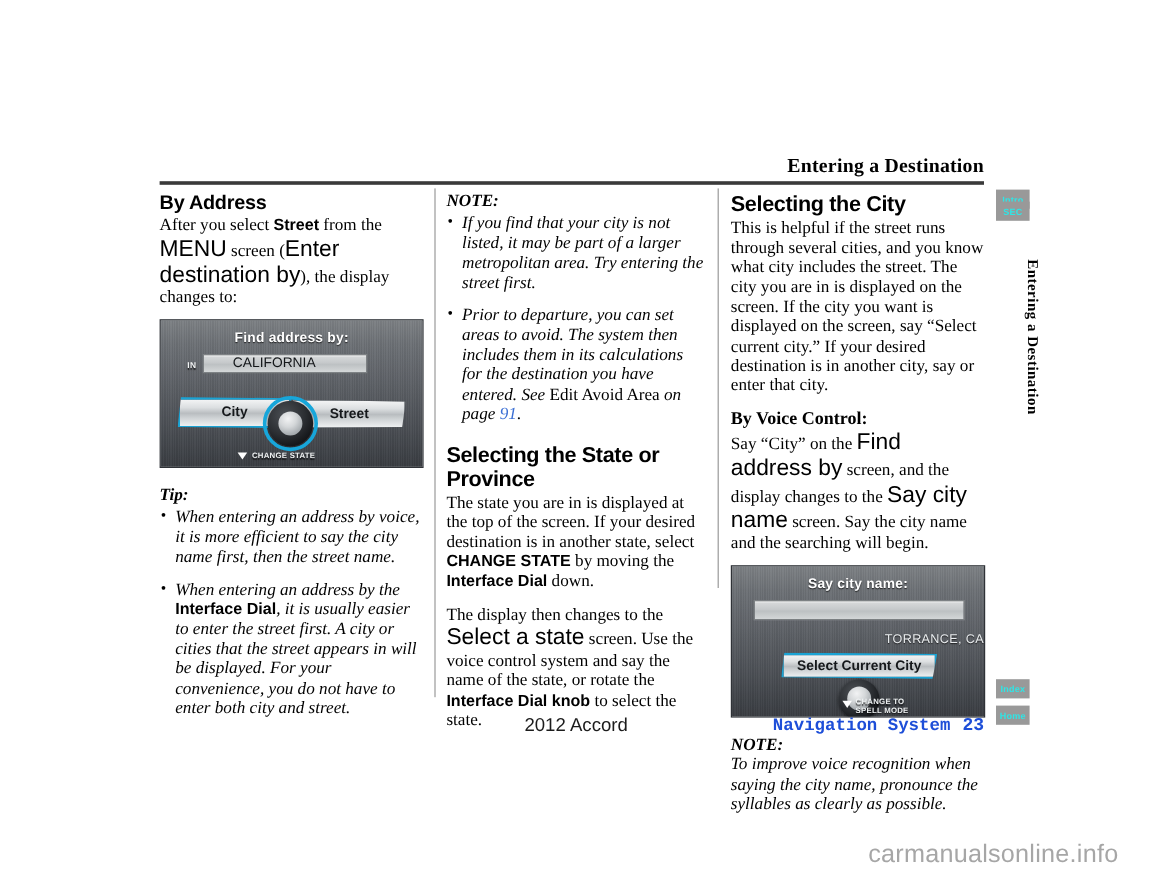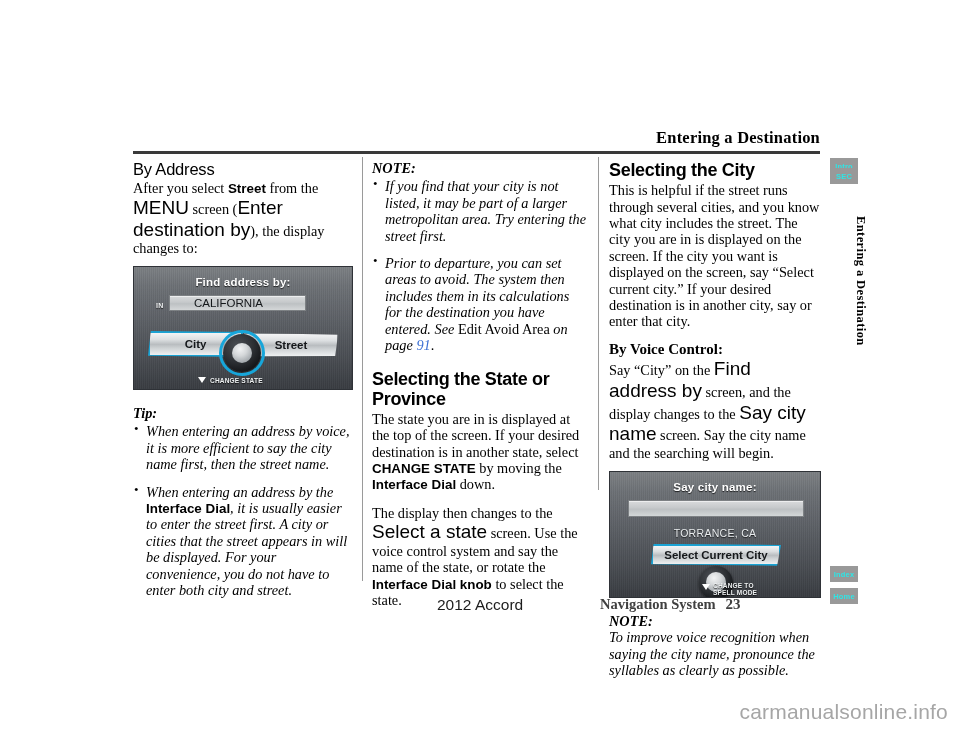--- a/index.html
+++ b/index.html
@@ -59,21 +59,21 @@
     background: #9a9a9a;
   }
   .vrule-1 { left: 362px; top: 157px; height: 424px; }
   .vrule-2 { left: 598px; top: 157px; height: 333px; }
 
   
   h2.sec-title {
     margin: 0 0 2px 0;
     font-family: "Liberation Sans", sans-serif;
     font-size: 16.5px;
-    font-weight: normal;
+    font-weight: bold;
     line-height: 1.12;
     letter-spacing: -0.2px;
   }
   h2.sec-title-italic {
     margin: 0 0 2px 0;
     font-family: "Liberation Sans", sans-serif;
     font-size: 18px;
     font-weight: bold;
     line-height: 1.12;
     letter-spacing: -0.3px;
@@ -279,34 +279,35 @@
     top: 596px;
     font-family: "Liberation Sans", sans-serif;
     font-size: 15.5px;
     color: #1c1c1c;
   }
   .footer-right {
     position: absolute;
     left: 600px;
     top: 596px;
     width: 220px;
-    font-family: Liberation Serif, serif;
+    text-align: right;
+    font-family: Liberation Mono, monospace;
     font-weight: bold;
     font-size: 14.5px;
-    color: #404040;
+    color: #1d4ed8;
   }
   .footer-right .pagenum { margin-left: 10px; font-size: 15px; }
 
   .watermark {
     position: absolute;
     left: 0;
     top: 700px;
     width: 960px;
     text-align: right;
-    padding-right: 12px;
+    padding-right: 28px;
     box-sizing: border-box;
     font-family: "Liberation Sans", sans-serif;
     font-size: 21px;
     color: #a6a6a6;
     letter-spacing: 0.2px;
   }
 </style>
 </head>
 <body>
 
@@ -380,21 +381,21 @@
 
     <h3 class="subhead">By Voice Control:</h3>
 
     <p class="body"><span>Say “City” on the </span><span class="sans">Find address by</span><span> screen, and the display changes to the </span><span class="sans">Say city name</span><span> screen. Say the city name and the searching will begin.</span></p>
 
     <div class="navshot" style="margin-top:9px; width:212px; height:127px;">
       <div class="ns-title" style="top:9px;">Say city name:</div>
 
       <div class="ns-field" style="left:18px; top:28px; width:176px; height:17px;"></div>
 
-      <div class="ns-caption" style="top:55px;">TORRANCE, CA</div>
+      <div class="ns-caption" style="top:55px;text-align:right;">TORRANCE, CA</div>
 
       <div class="ns-btn sel" style="left:41px; top:72px; width:130px; height:22px;
                   clip-path: polygon(2% 0, 100% 6%, 97% 100%, 0 94%);">Select Current City</div>
 
       <div class="ns-knob-outer" style="left:89px; top:94px; width:34px; height:34px;"></div>
       <div class="ns-knob-inner" style="left:96px; top:100px; width:20px; height:20px;"></div>
 
       <div class="ns-tri" style="left:92px; top:112px;"></div>
       <div class="ns-hint" style="left:103px; top:110px;"><span>CHANGE TO</span><br><span>SPELL MODE</span></div>
     </div>

